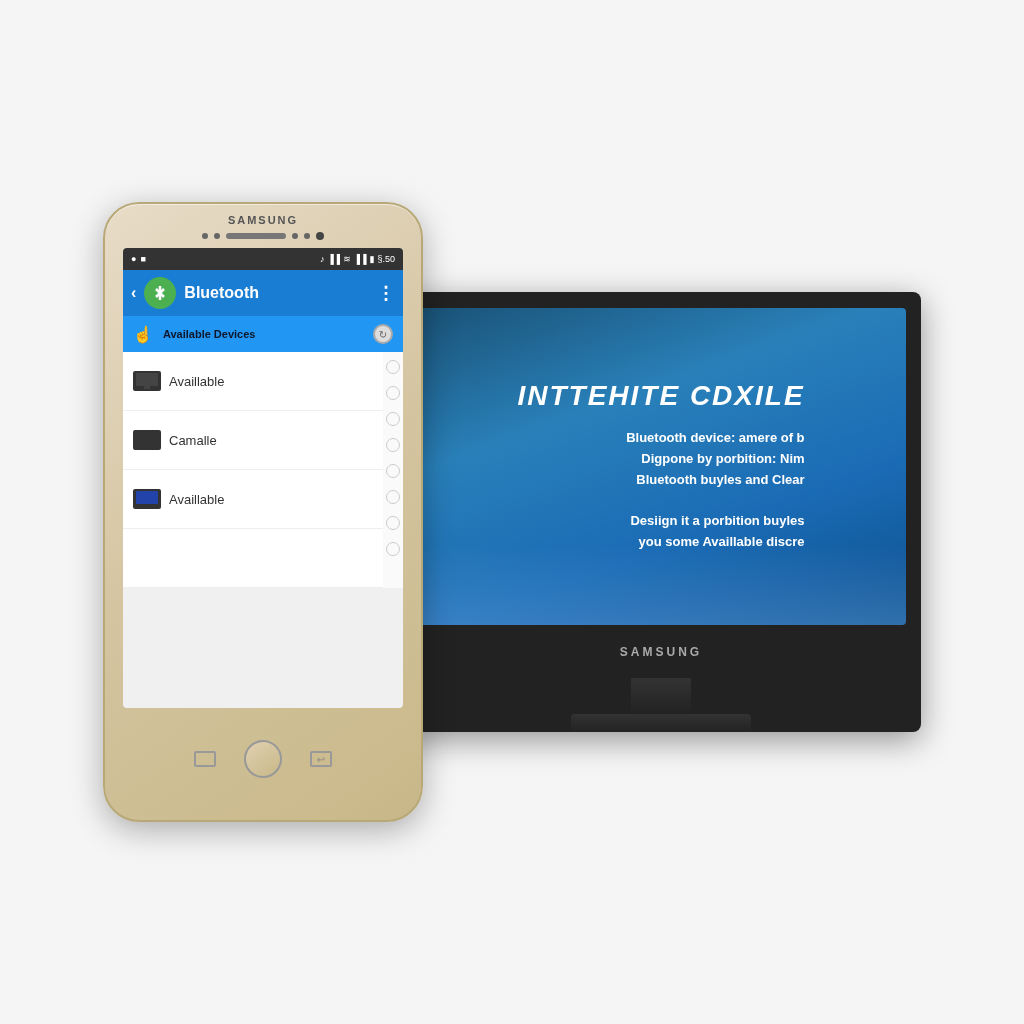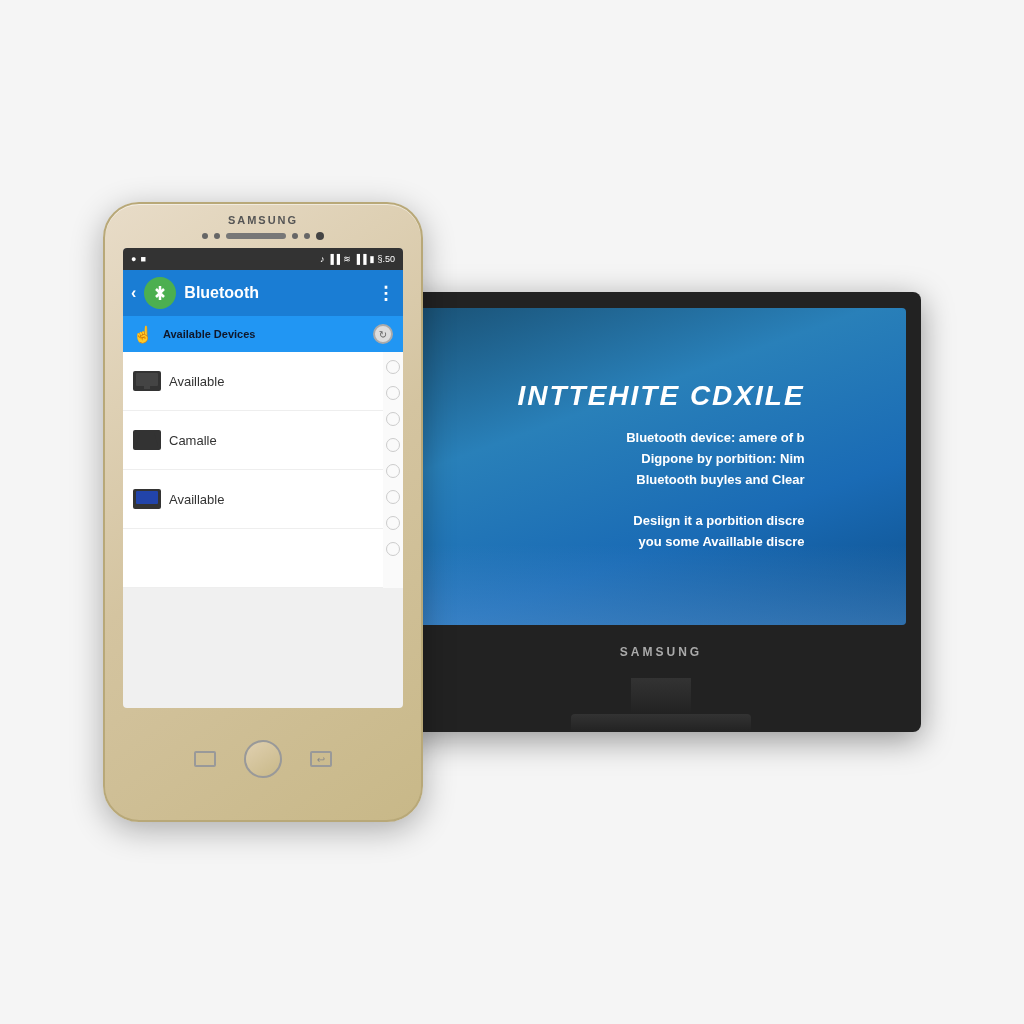--- a/index.html
+++ b/index.html
@@ -531,21 +531,21 @@
 
     <div class="tv-screen">
       <div class="tv-screen-clouds"></div>
       <div class="tv-content">
         <div class="tv-title">INTTEHITE CDXILE</div>
         <div class="tv-body">
           <span>Bluetooth device: amere of b</span><br>
           <span>Digpone by porbition: Nim</span><br>
           <span>Bluetooth buyles and Clear</span><br>
           <br>
-          <span>Desiign it a porbition discre</span><br>
+          <span>Desiign it a porbition buyles</span><br>
           <span>you some Availlable discre</span>
         </div>
       </div>
     </div>
 
     <div class="tv-bezel-bottom">
       <div class="samsung-logo-tv">SAMSUNG</div>
     </div>
 
     <div class="tv-stand-neck"></div>

